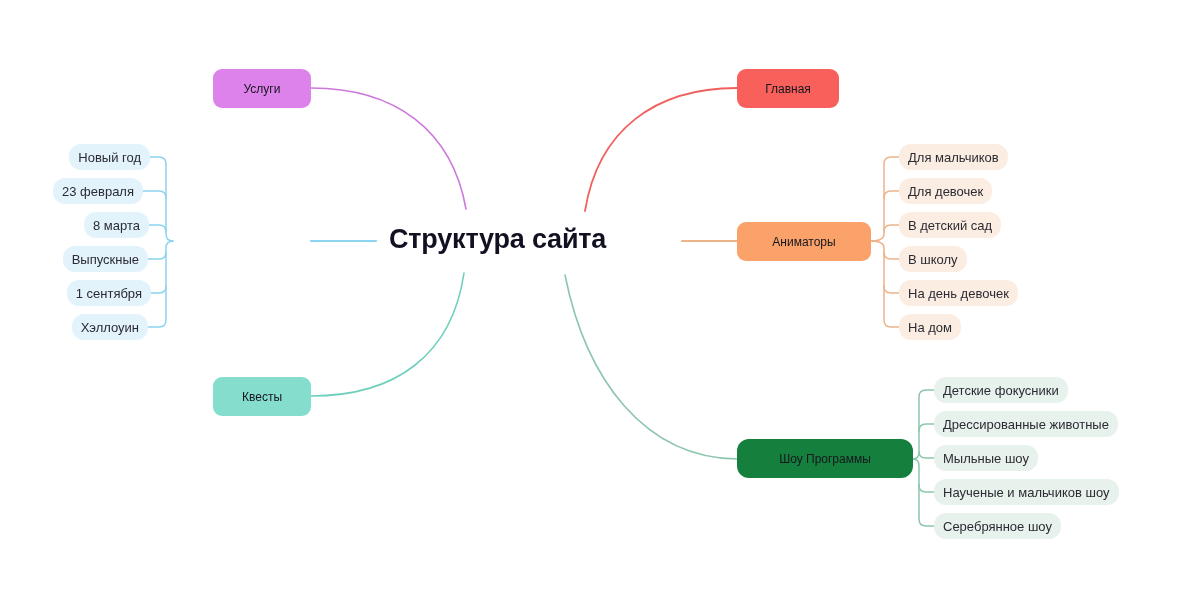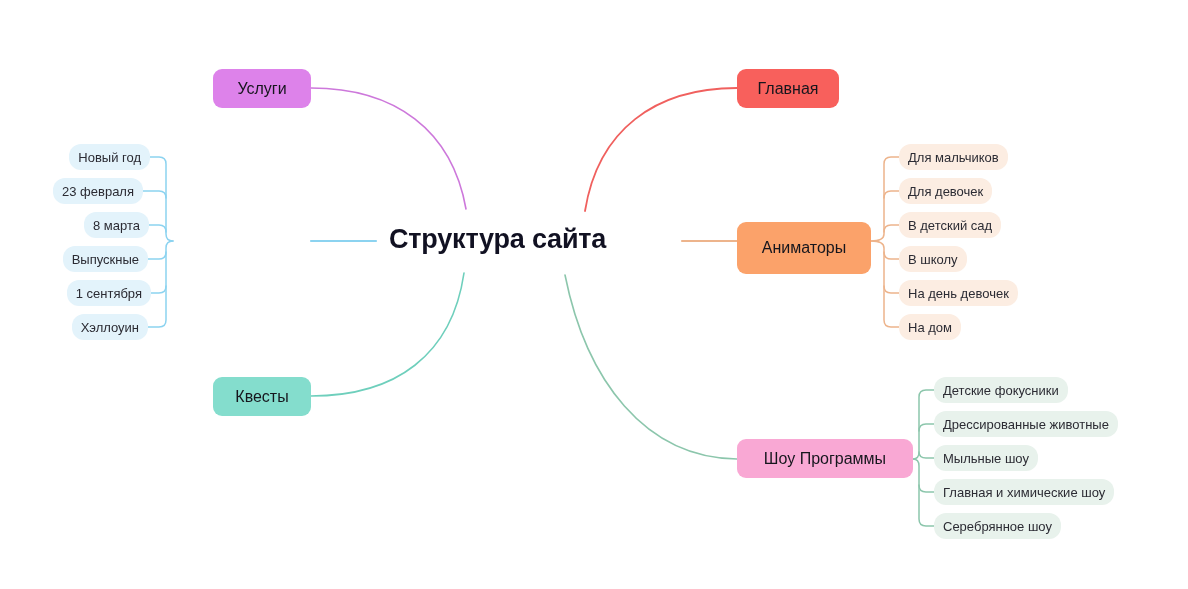--- a/index.html
+++ b/index.html
@@ -39,32 +39,32 @@
     white-space: nowrap;
   }
 
   
   .node {
     position: absolute;
     display: flex;
     align-items: center;
     justify-content: center;
     border-radius: 9px;
-    font-size: 16px;
+    font-size: 12px;
     color: #16161d;
     white-space: nowrap;
     box-sizing: border-box;
   }
 
   .node-uslugi   { left: 213px; top: 69px;  width: 98px;  height: 39px; background: #DD82EA; }
   .node-popular  { left: 173px; top: 222px; width: 138px; height: 39px; background: #63CDF4; }
   .node-kvesty   { left: 213px; top: 377px; width: 98px;  height: 39px; background: #84DDCD; }
   .node-glavnaya { left: 737px; top: 69px;  width: 102px; height: 39px; background: #F8605C; }
-  .node-animator { left: 737px; top: 222px; width: 134px; height: 52px; background: #FBA26A; }
-  .node-show     { left: 737px; top: 439px; width: 176px; height: 39px; background: #f9a8d4; }
+  .node-animator { left: 737px; top: 222px; width: 134px; height: 39px; background: #FBA26A; }
+  .node-show     { left: 737px; top: 439px; width: 176px; height: 39px; background: #15803d; border-radius: 12px; }
 
   
   .leaf {
     position: absolute;
     display: flex;
     align-items: center;
     height: 26px;
     padding: 0 9px;
     border-radius: 12px;
     font-size: 13px;
@@ -145,16 +145,16 @@
   <div class="leaf leaf-orange" style="left:899px; top:144px;">Для мальчиков</div>
   <div class="leaf leaf-orange" style="left:899px; top:178px;">Для девочек</div>
   <div class="leaf leaf-orange" style="left:899px; top:212px;">В детский сад</div>
   <div class="leaf leaf-orange" style="left:899px; top:246px;">В школу</div>
   <div class="leaf leaf-orange" style="left:899px; top:280px;">На день девочек</div>
   <div class="leaf leaf-orange" style="left:899px; top:314px;">На дом</div>
 
   <div class="leaf leaf-green" style="left:934px; top:377px;">Детские фокусники</div>
   <div class="leaf leaf-green" style="left:934px; top:411px;">Дрессированные животные</div>
   <div class="leaf leaf-green" style="left:934px; top:445px;">Мыльные шоу</div>
-  <div class="leaf leaf-green" style="left:934px; top:479px;">Главная и химические шоу</div>
+  <div class="leaf leaf-green" style="left:934px; top:479px;">Наученые и мальчиков шоу</div>
   <div class="leaf leaf-green" style="left:934px; top:513px;">Серебрянное шоу</div>
 
 </div>
 
 </body></html>

